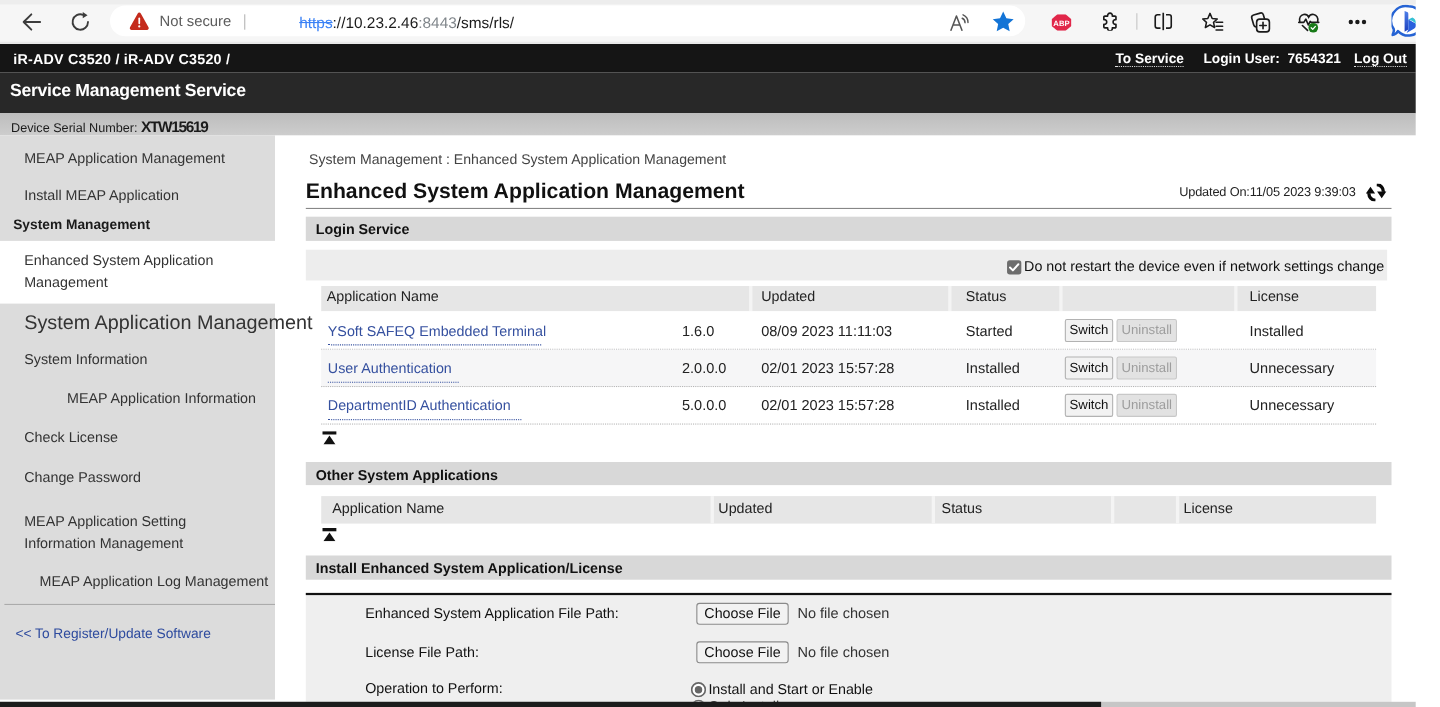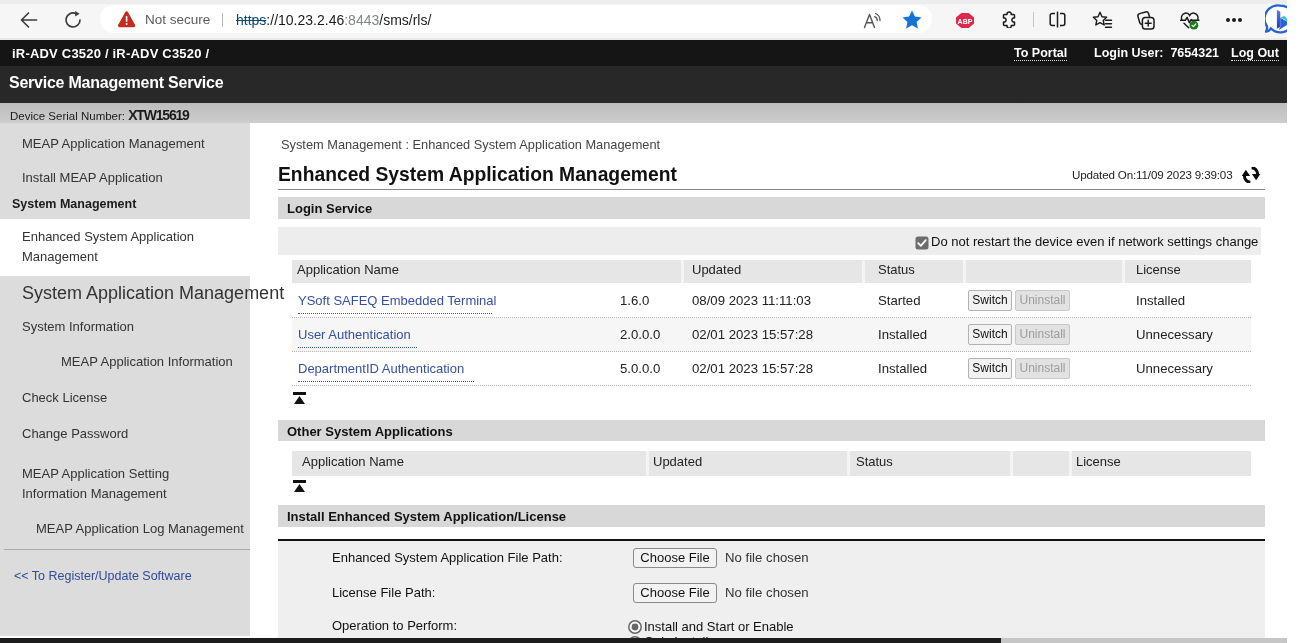--- a/index.html
+++ b/index.html
@@ -26,21 +26,21 @@
 
   <div class="abs" style="left:100px;top:5px;width:832px;height:28px;background:#ffffff;border-radius:14px;"></div>
 
   <svg class="abs" style="left:117px;top:11px;" width="19" height="17" viewBox="0 0 19 17">
     <path d="M8.2 1.2 a1.6 1.6 0 0 1 2.8 0 l7.0 12.6 a1.6 1.6 0 0 1 -1.4 2.4 h-14 a1.6 1.6 0 0 1 -1.4 -2.4 Z" fill="#c42b1c"></path>
     <rect x="8.8" y="5" width="1.6" height="6" rx="0.8" fill="#fff"></rect>
     <circle cx="9.6" cy="13" r="1" fill="#fff"></circle>
   </svg>
   <div class="abs" style="left:145px;top:12px;font-size:13.5px;color:#5c5c5c;">Not secure</div>
   <div class="abs" style="left:222px;top:13px;width:1px;height:14px;background:#b5b5b5;"></div>
-  <div class="abs" style="left:236px;top:12px;font-size:14px;color:#1b1b1b;"><span style="color:#0c4a6e;text-decoration:line-through;">https</span><span>://10.23.2.46</span><span style="color:#80868b;">:8443</span><span>/sms/rls/</span></div>
+  <div class="abs" style="left:236px;top:12px;font-size:14px;color:#1b1b1b;"><span style="color:#3b82f6;text-decoration:line-through;margin-left:36px;">https</span><span>://10.23.2.46</span><span style="color:#80868b;">:8443</span><span>/sms/rls/</span></div>
 
   <svg class="abs" style="left:863px;top:11px;" width="19" height="18" viewBox="0 0 19 18">
     <path d="M1.5 16.5 L6.5 3.5 L11.5 16.5 M3.3 11.7 H9.7" stroke="#555" stroke-width="1.4" fill="none" stroke-linecap="round" stroke-linejoin="round"></path>
     <path d="M12.5 2.5 a7.5 7.5 0 0 1 4.5 7" stroke="#555" stroke-width="1.3" fill="none" stroke-linecap="round"></path>
     <path d="M11.7 5.6 a4.2 4.2 0 0 1 2.6 4" stroke="#555" stroke-width="1.3" fill="none" stroke-linecap="round"></path>
   </svg>
 
   <svg class="abs" style="left:902px;top:10px;" width="20" height="19" viewBox="0 0 20 19">
     <path d="M10 0.5 L12.9 6.6 L19.5 7.4 L14.6 11.9 L15.9 18.4 L10 15.2 L4.1 18.4 L5.4 11.9 L0.5 7.4 L7.1 6.6 Z" fill="#1374d6"></path>
   </svg>
@@ -94,21 +94,21 @@
       </linearGradient>
     </defs>
     <path d="M15.5 1.7 a13.3 13.3 0 1 1 -9.6 22.5 c-1 2 -3.1 3.4 -5.3 3.5 c1.3 -1.4 1.8 -3.6 1.4 -5.4 a13.3 13.3 0 0 1 13.5 -20.6 Z" fill="#fff" stroke="#2563d4" stroke-width="2.3" stroke-linejoin="round"></path>
     <path d="M11.9 6.1 l2.3 0.8 a1.6 1.6 0 0 1 1.1 1.5 v14.4 l-3.4 2 Z" fill="url(#bgrad)"></path>
     <path d="M15.3 22.8 v-9 l7 3.9 c0.5 2.1 -0.5 3.6 -1.9 4.4 l-6.7 3.9 Z" fill="#2a60dd"></path>
     <path d="M15.3 13.8 l3.8 1.3 3.2 2.6 c0.4 -2.4 -1.1 -4.8 -3.3 -5.8 Z" fill="#35c1d4"></path>
   </svg>
 
   <div class="abs" style="left:0;top:40px;width:1292px;height:26px;background:#151515;"></div>
   <div class="abs" style="left:12px;top:46px;font-size:13px;font-weight:bold;letter-spacing:0.2px;color:#fff;">iR-ADV C3520 / iR-ADV C3520 /</div>
-  <div class="abs" style="left:1014px;top:46px;font-size:12.5px;font-weight:bold;color:#fff;border-bottom:1px dotted #ddd;">To Portal</div>
+  <div class="abs" style="left:1014px;top:46px;font-size:12.5px;font-weight:bold;color:#fff;border-bottom:1px dotted #ddd;">To Service</div>
   <div class="abs" style="left:1094px;top:46px;font-size:12.5px;font-weight:bold;color:#fff;">Login User:&nbsp; 7654321</div>
   <div class="abs" style="left:1231px;top:46px;font-size:12.5px;font-weight:bold;color:#fff;border-bottom:1px dotted #ddd;">Log Out</div>
 
   <div class="abs" style="left:0;top:66px;width:1292px;height:37px;background:#282828;"></div>
   <div class="abs" style="left:9px;top:73.5px;font-size:16px;letter-spacing:-0.24px;font-weight:bold;color:#fff;">Service Management Service</div>
 
   <div class="abs" style="left:0;top:103px;width:1292px;height:20px;background:linear-gradient(180deg,#bdbdbd,#cdcdcd);"></div>
   <div class="abs" style="left:10px;top:107px;font-size:11.5px;color:#1b1b1b;">Device Serial Number: <span style="font-size:14px;font-weight:bold;letter-spacing:-1.2px;">XTW15619</span></div>
 
   <div class="abs" style="left:0;top:123px;width:250px;height:513px;background:#dcdcdc;"></div>
@@ -122,21 +122,21 @@
   <div class="abs" style="left:22px;top:354px;font-size:13px;color:#333;margin-left:39px;">MEAP Application Information</div>
   <div class="abs" style="left:22px;top:390px;font-size:13px;color:#333;">Check License</div>
   <div class="abs" style="left:22px;top:426px;font-size:13px;color:#333;">Change Password</div>
   <div class="abs" style="left:22px;top:464px;font-size:13px;color:#333;line-height:20px;">MEAP Application Setting<br>Information Management</div>
   <div class="abs" style="left:36px;top:521px;font-size:13px;color:#333;">MEAP Application Log Management</div>
   <div class="abs" style="left:4px;top:549px;width:246px;height:1px;background:#ababab;"></div>
   <div class="abs" style="left:14px;top:569px;font-size:12.5px;color:#2e4b9e;">&lt;&lt; To Register/Update Software</div>
 
   <div class="abs" style="left:278px;top:164px;font-size:19.3px;font-weight:bold;color:#111;">Enhanced System Application Management</div>
   <div class="abs" style="left:281px;top:137px;font-size:12.8px;color:#444;">System Management : Enhanced System Application Management</div>
-  <div class="abs" style="left:1072px;top:168px;font-size:11.6px;letter-spacing:-0.15px;color:#222;">Updated On:11/09 2023 9:39:03</div>
+  <div class="abs" style="left:1072px;top:168px;font-size:11.6px;letter-spacing:-0.15px;color:#222;">Updated On:11/05 2023 9:39:03</div>
 
   <svg class="abs" style="left:1241px;top:167px;" width="20" height="16" viewBox="0 0 20 16">
     <path d="M9.4 15.2 A6.1 6.1 0 0 1 3.5 8.6" stroke="#0a0a0a" stroke-width="3" fill="none"></path>
     <path d="M0.7 9.0 L9.1 9.0 L4.9 2.7 Z" fill="#0a0a0a"></path>
     <path d="M10.6 0.8 A6.1 6.1 0 0 1 16.5 7.4" stroke="#0a0a0a" stroke-width="3" fill="none"></path>
     <path d="M10.9 7.0 L19.3 7.0 L15.1 13.3 Z" fill="#0a0a0a"></path>
   </svg>
   <div class="abs" style="left:278px;top:189px;width:987px;height:1px;background:#878787;"></div>
 
   <div class="abs" style="left:278px;top:197px;width:987px;height:22px;background:#d8d8d8;"></div>

